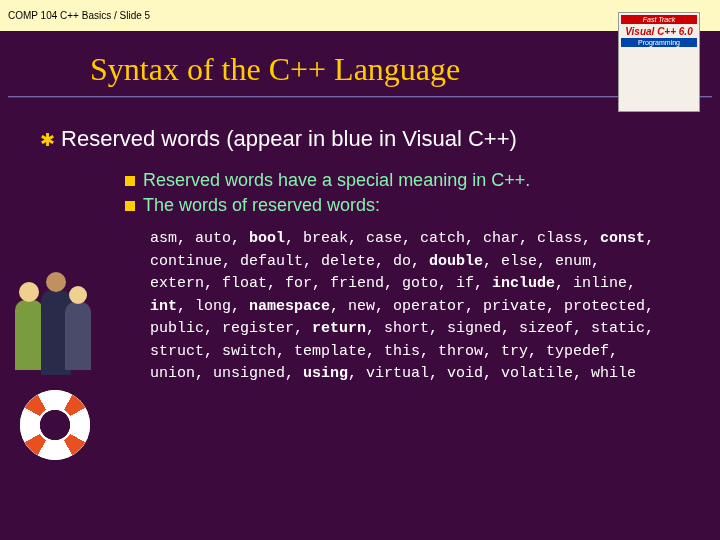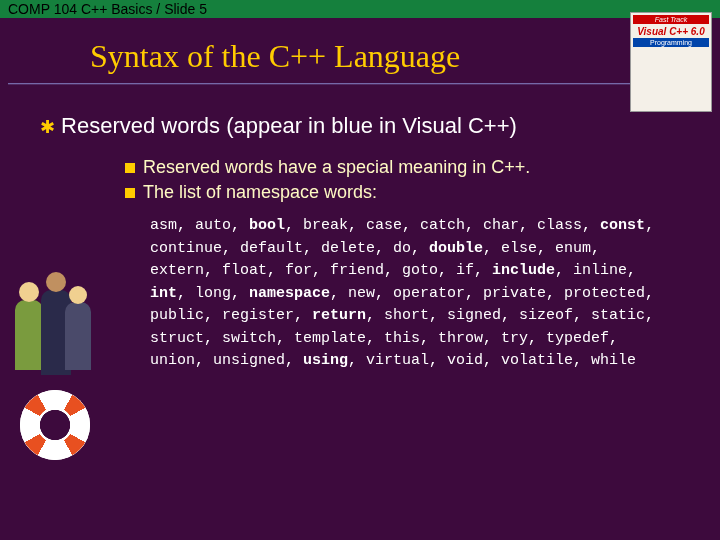--- a/index.html
+++ b/index.html
@@ -7,24 +7,24 @@
     padding: 0;
     width: 720px;
     height: 540px;
     background: #3d0a3d;
     font-family: Arial, sans-serif;
     color: #fff;
     overflow: hidden;
     position: relative;
   }
   .header-strip {
-    background: #15803d;
+    background: #fef9c3;
     color: #000;
-    font-size: 14px;
-    padding: 1px 8px;
+    font-size: 10px;
+    padding: 10px 8px;
     width: 100%;
     box-sizing: border-box;
   }
   .title {
     font-family: "Times New Roman", serif;
     color: #ffcc00;
     font-size: 32px;
     padding: 20px 0 8px 90px;
   }
   .divider {
@@ -44,21 +44,21 @@
     color: #ffcc00;
     font-size: 18px;
     margin-right: 6px;
     vertical-align: middle;
   }
   .sub-bullets {
     margin-left: 40px;
   }
   .sub-bullet {
     font-size: 18px;
-    color: #fef9c3;
+    color: #86efac;
     margin-bottom: 4px;
     padding-left: 45px;
   }
   .square {
     display: inline-block;
     width: 10px;
     height: 10px;
     background: #ffcc00;
     margin-right: 8px;
     vertical-align: middle;
@@ -71,21 +71,21 @@
     margin-right: 31px;
     margin-top: 12px;
     line-height: 1.5;
   }
   .kw-bold {
     font-weight: bold;
   }
   .book-corner {
     position: absolute;
     top: 12px;
-    right: 8px;
+    right: 20px;
     width: 82px;
     height: 100px;
     background: #f4f0e8;
     border: 1px solid #999;
     font-size: 8px;
     text-align: center;
     box-sizing: border-box;
     padding: 2px;
   }
   .book-banner {
@@ -204,21 +204,21 @@
 
 <div class="content">
   <div class="bullet-main">
     <span class="star">✱</span><span>Reserved words (appear in blue in Visual C++)</span>
   </div>
   <div class="sub-bullets">
     <div class="sub-bullet">
       <span class="square"></span><span>Reserved words have a special meaning in C++.</span>
     </div>
     <div class="sub-bullet">
-      <span class="square"></span><span>The list of namespace words:</span>
+      <span class="square"></span><span>The words of reserved words:</span>
     </div>
   </div>
   <div class="code-block" id="kwblock">asm, auto, <span class="kw-bold">bool</span>, break, case, catch, char, class, <span class="kw-bold">const</span>, continue, default, delete, do, <span class="kw-bold">double</span>, else, enum, extern, float, for, friend, goto, if, <span class="kw-bold">include</span>, inline, <span class="kw-bold">int</span>, long, <span class="kw-bold">namespace</span>, new, operator, private, protected, public, register, <span class="kw-bold">return</span>, short, signed, sizeof, static, struct, switch, template, this, throw, try, typedef, union, unsigned, <span class="kw-bold">using</span>, virtual, void, volatile, while</div>
 </div>
 
 <div class="clipart">
   <div class="people">
     <div class="person1"></div>
     <div class="person2"></div>
     <div class="person3"></div>

